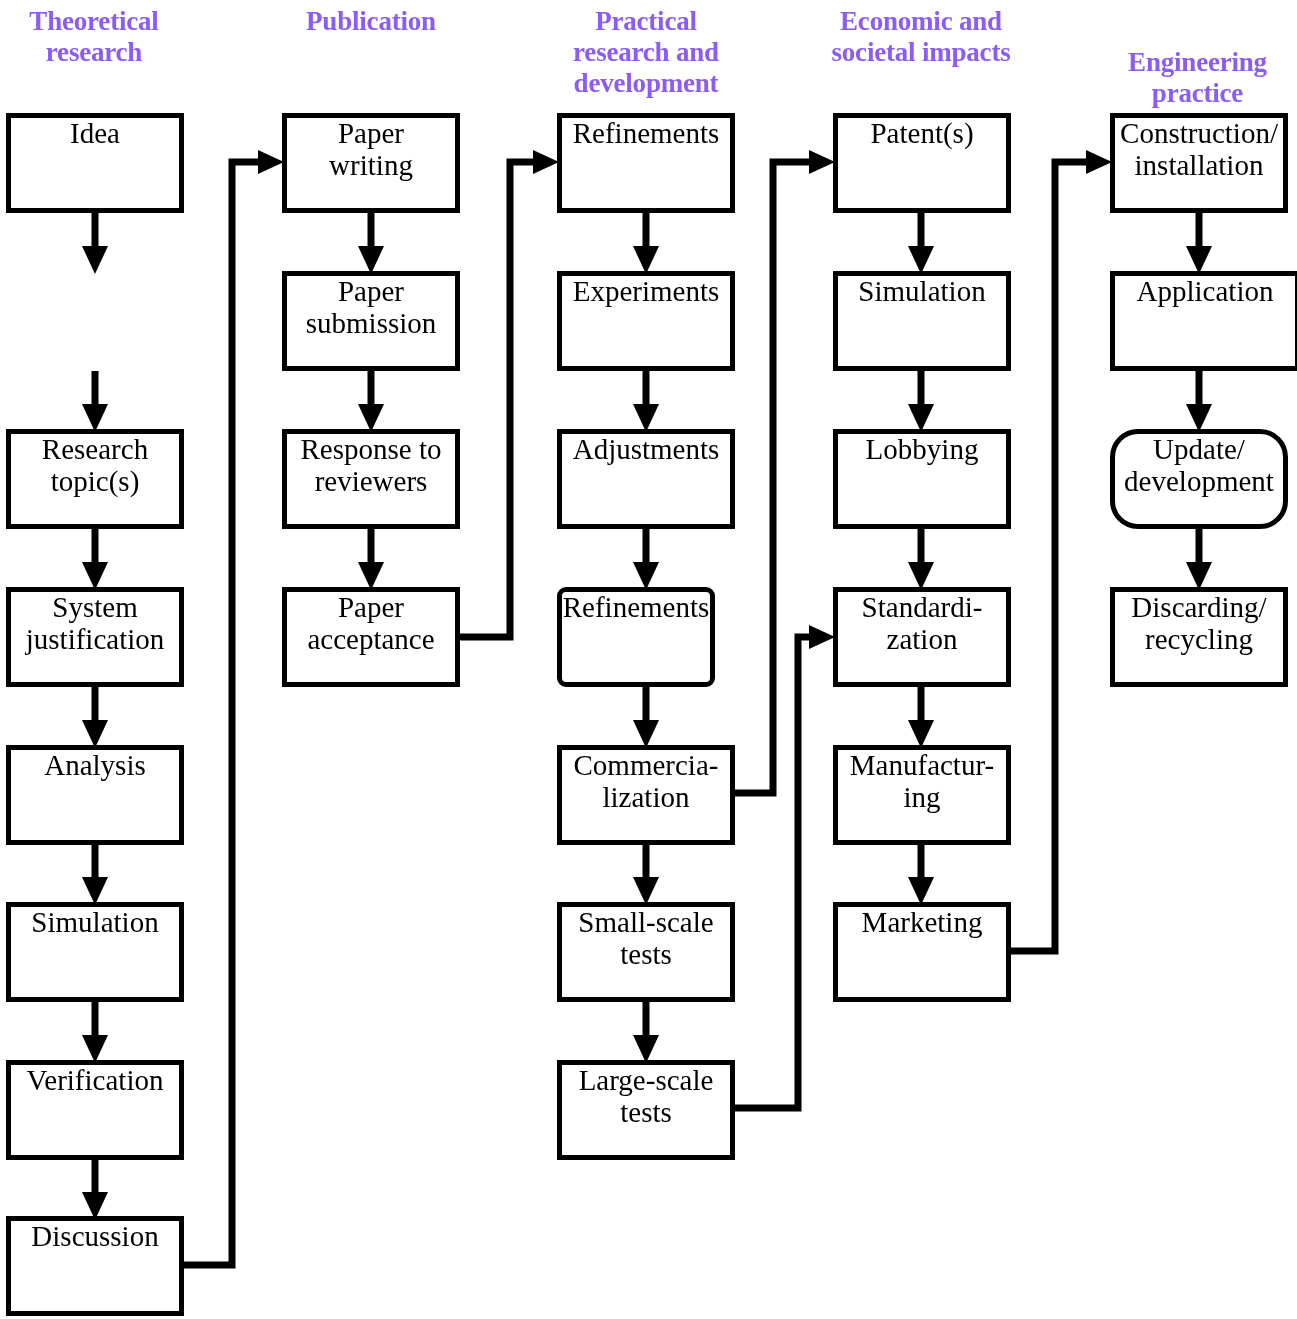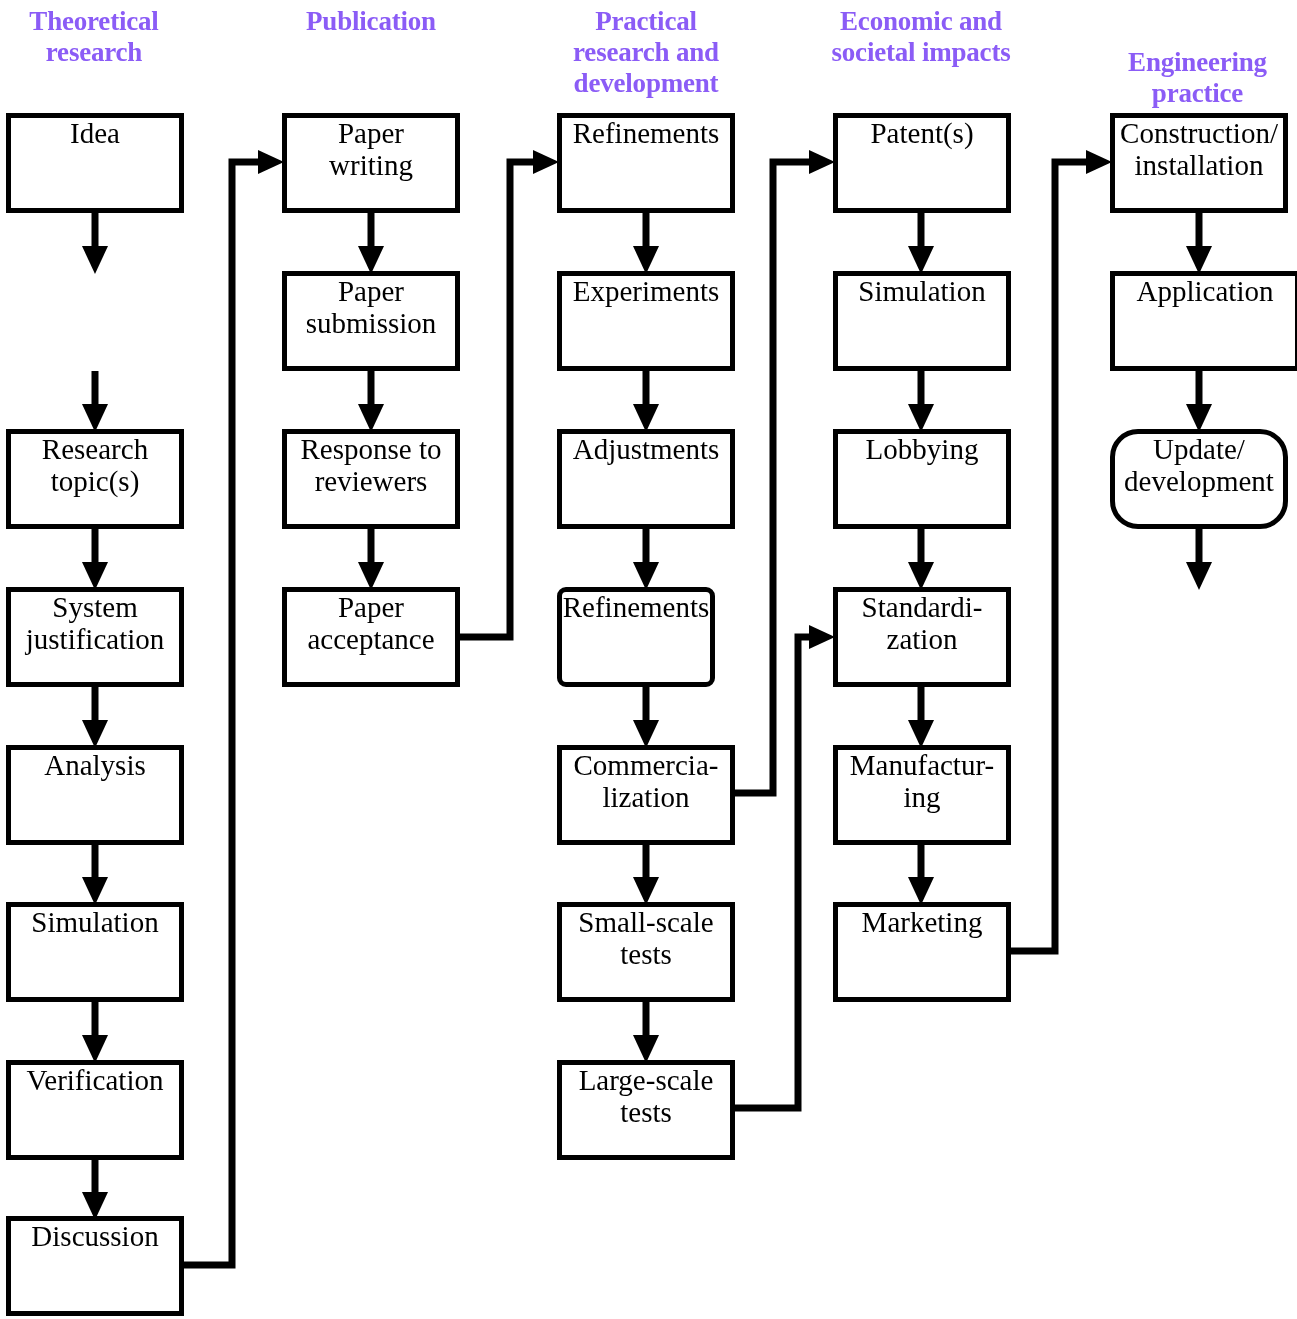--- a/index.html
+++ b/index.html
@@ -333,14 +333,20 @@
   </div>
   <div class="node" style="left:1110px; top:271px; width:190px; height:100px;">
     <span>Application</span>
   </div>
   <div class="node" style="left:1110px; top:429px; width:178px; height:100px;border-radius:28px;">
     <div>
       <span>Update/</span>
       <span>development</span>
     </div>
   </div>
+  <div class="node" style="left:1110px; top:587px; width:178px; height:100px;">
+    <div>
+      <span>Discarding/</span>
+      <span>recycling</span>
+    </div>
+  </div>
 
 </div>
 
 </body></html>

